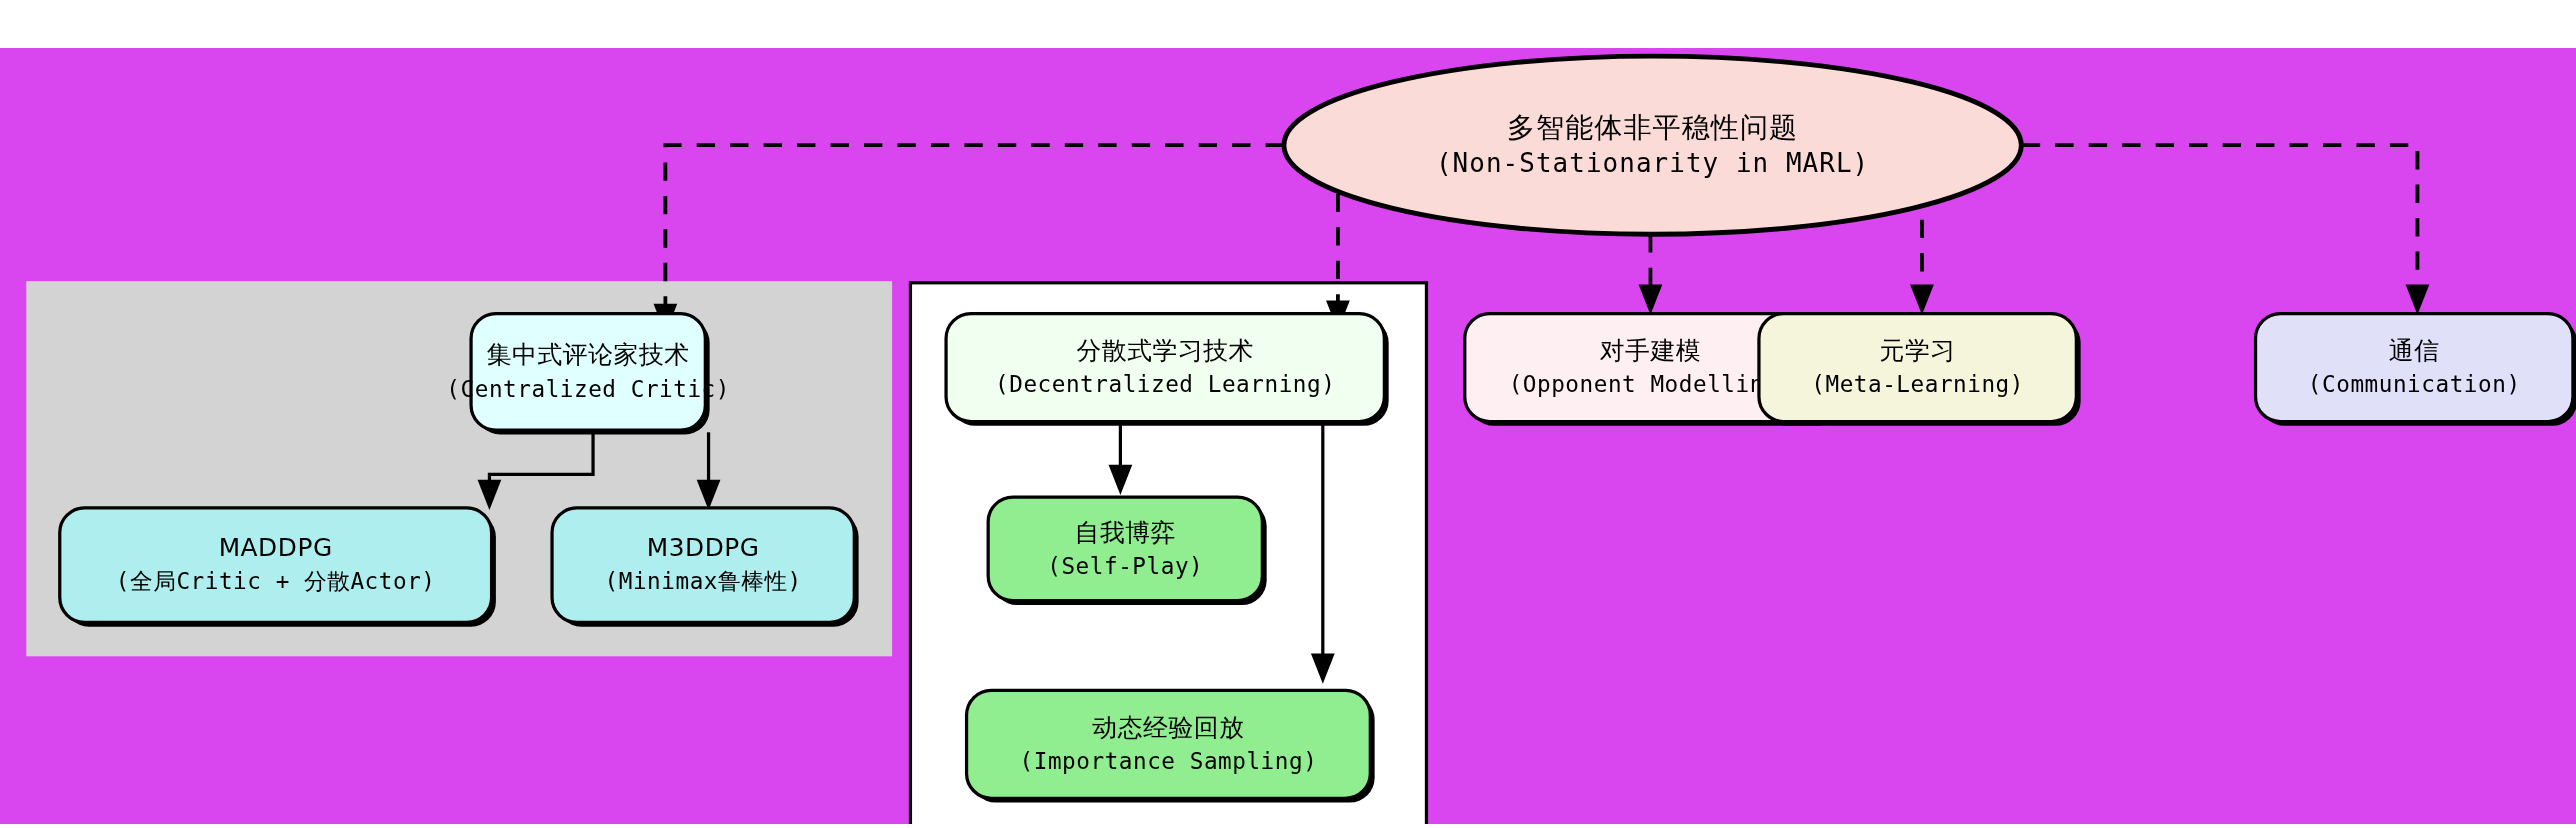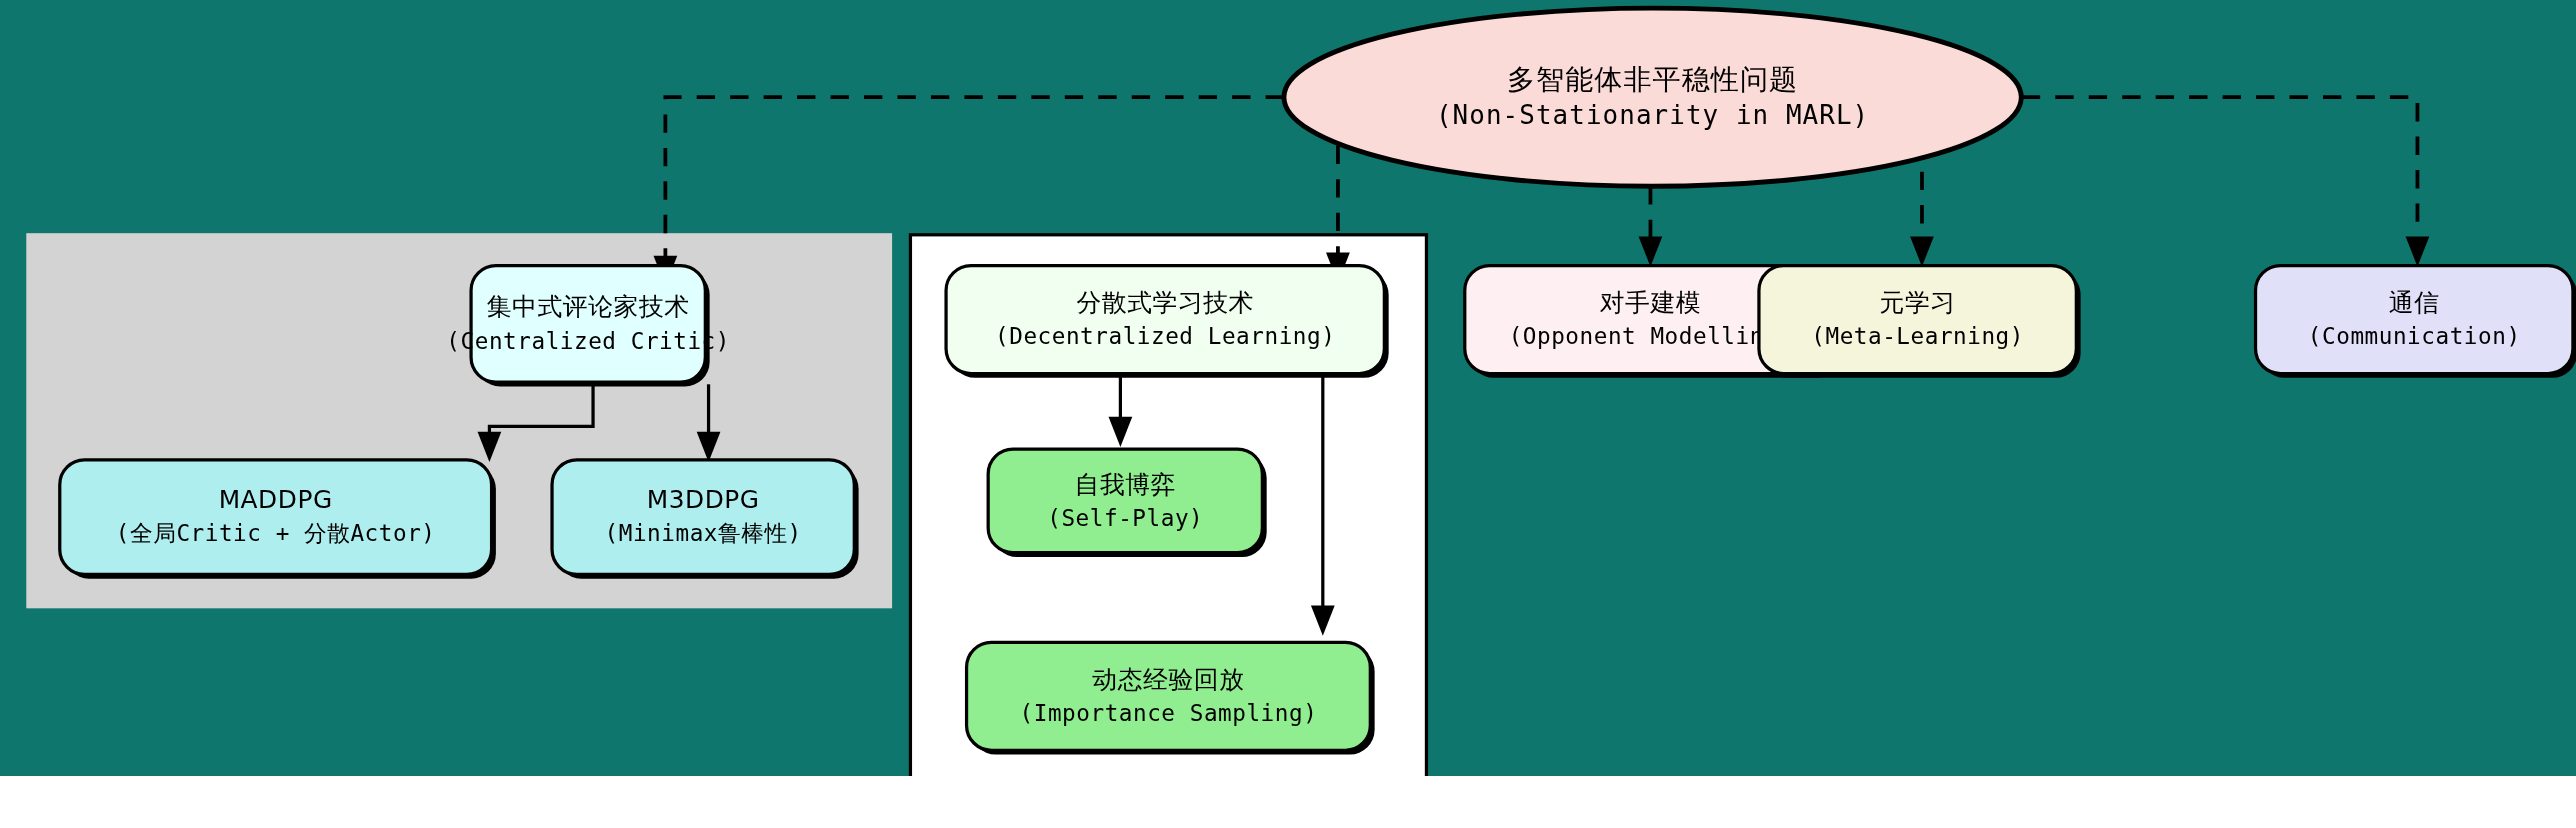--- a/index.html
+++ b/index.html
@@ -4,22 +4,23 @@
 <style>
   html, body {
     margin: 0;
     padding: 0;
     background: #ffffff;
   }
   #canvas {
     position: relative;
     width: 2576px;
     height: 776px;
-    background: #0f766e;
+    background: #d946ef;
     font-family: "DejaVu Sans", sans-serif;
+    margin-top: 48px;
   }
   svg#diagram {
     position: absolute;
     top: 0; left: 0;
     width: 2576px;
     height: 828px;
     display: block;
   }
   .cluster-gray  { fill: #d3d3d3; stroke: none; }
   .cluster-white { fill: #ffffff; stroke: #000000; stroke-width: 6; }

